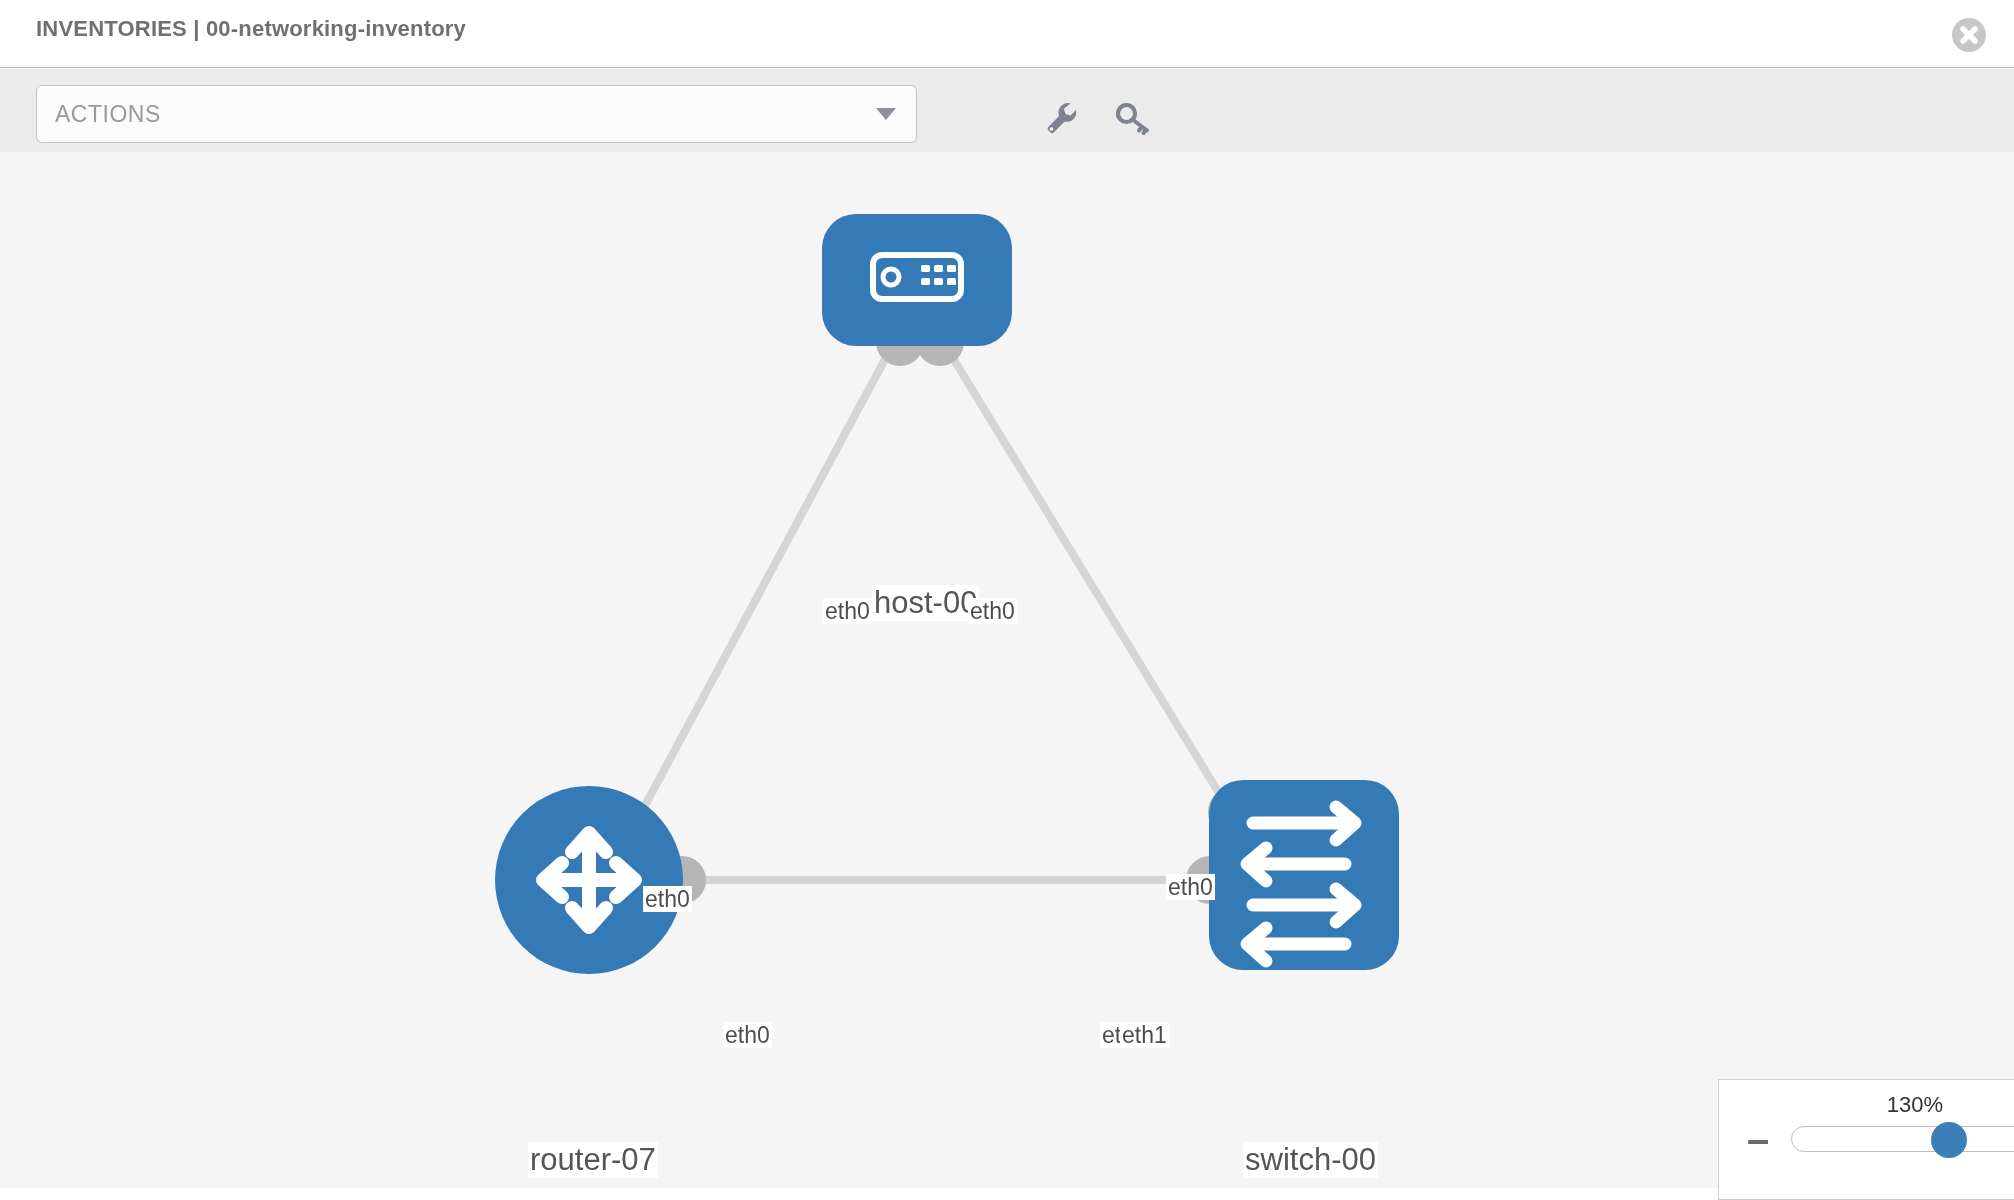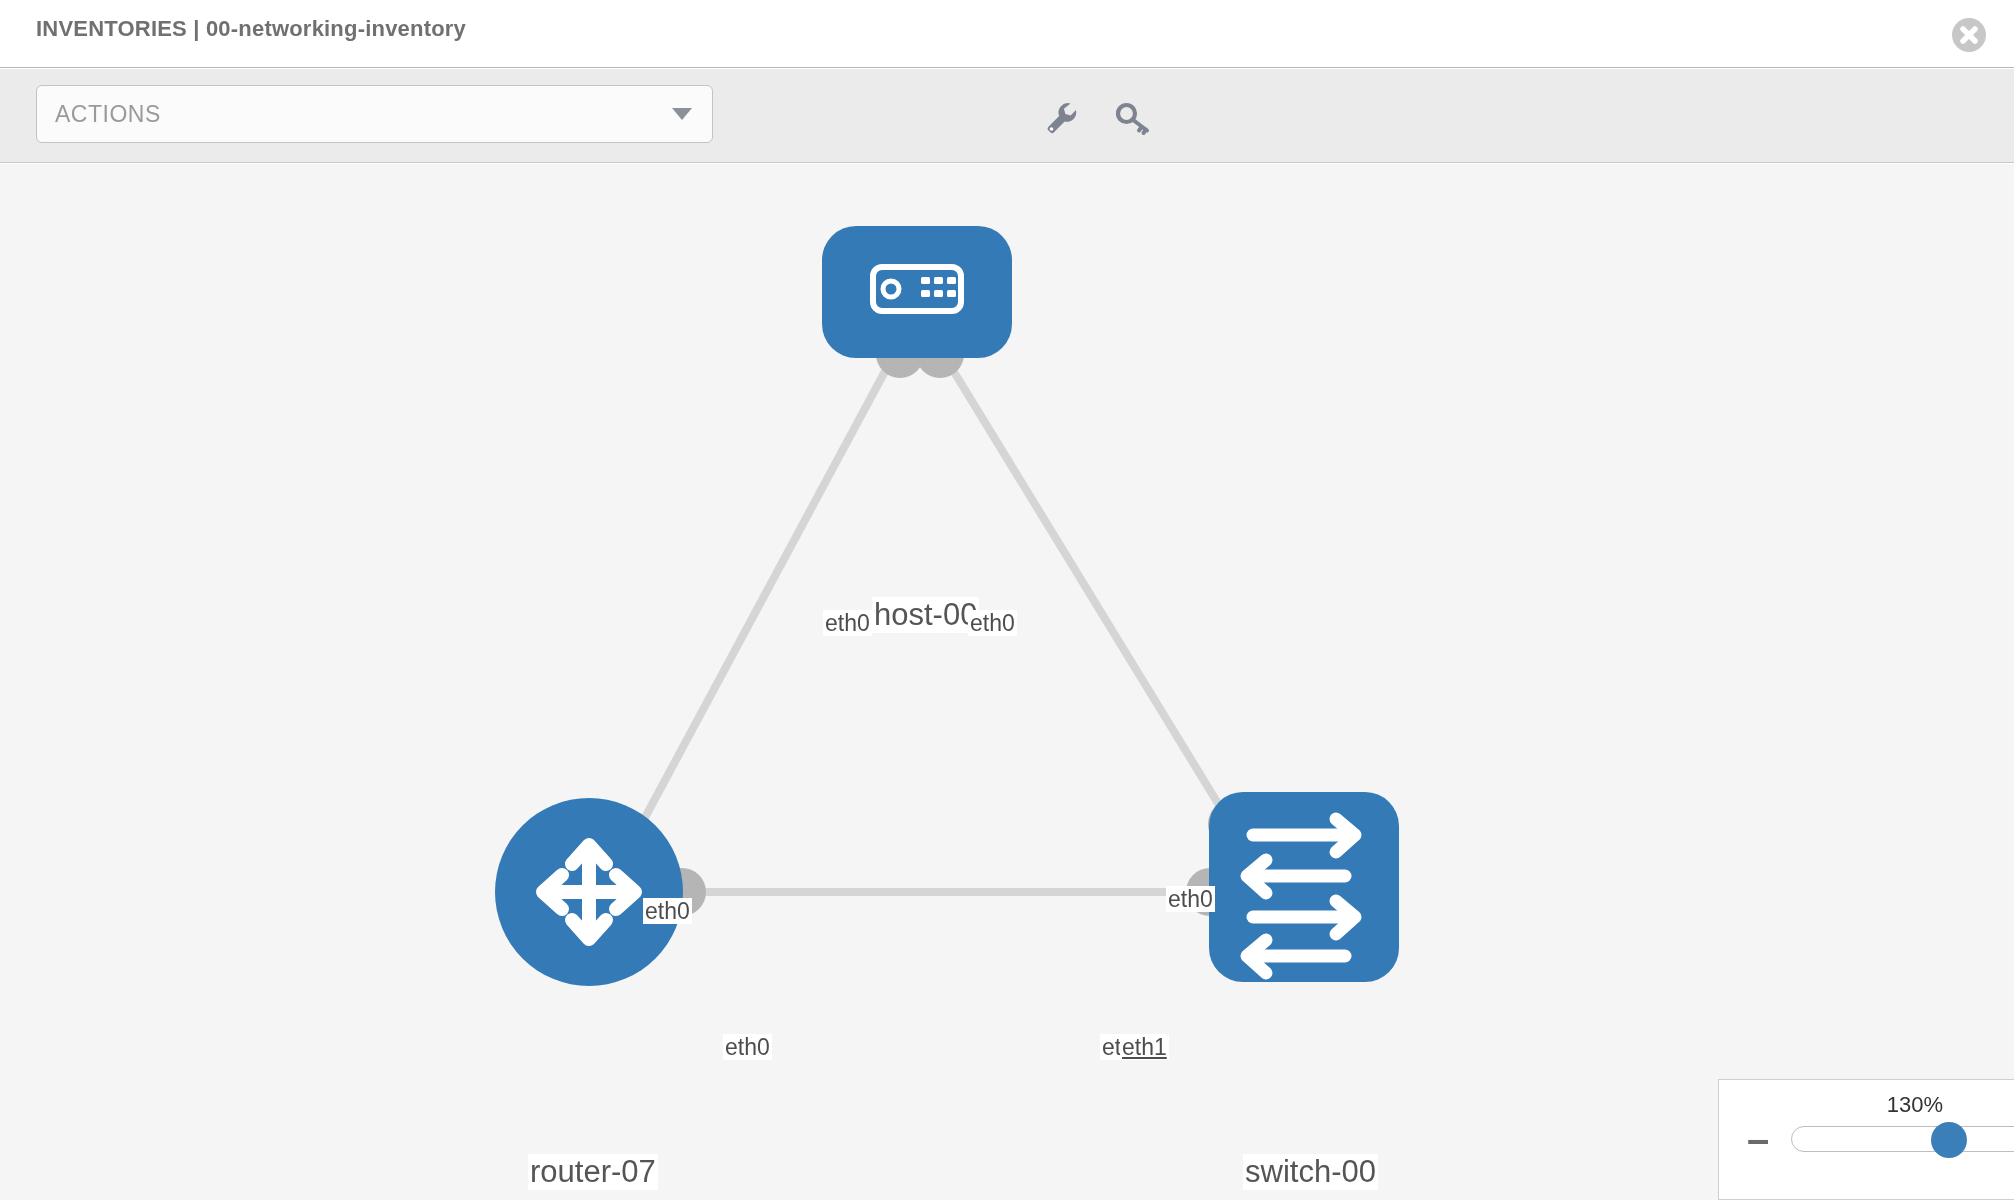--- a/index.html
+++ b/index.html
@@ -52,33 +52,33 @@
     font-size: 23px; color: #9a9a9a;
     letter-spacing: 0.5px; white-space: nowrap;
   }
   .select-box .caret {
     position: absolute; right: 20px;
     width: 0; height: 0;
     border-left: 10px solid transparent;
     border-right: 10px solid transparent;
     border-top: 12px solid #8b909a;
   }
-  #actions-select { left: 36px; top: 16px; width: 677px; height: 58px; }
+  #actions-select { left: 36px; top: 16px; width: 881px; height: 58px; }
   #search-select  { left: 1180px; top: 16px; width: 800px; height: 58px; }
 
   .tool-icon {
     position: absolute; top: 28px;
     width: 42px; height: 42px; cursor: pointer;
   }
   #wrench-btn { left: 1040px; }
   #key-btn    { left: 1112px; }
 
   
   .canvas {
-    position: absolute; top: 164px; left: 0;
+    position: absolute; top: 152px; left: 0;
     width: 2014px; height: 1036px;
     background: #f5f5f5;
     overflow: hidden;
   }
   .canvas svg { position: absolute; top: 0; left: 0; }
 
   .edge-label {
     position: absolute;
     background: #ffffff;
     color: #4d4d4d;
@@ -219,21 +219,21 @@
 
     <div class="edge-label lbl-if" style="left:823px;  top:446px;">eth0</div>
     <div class="edge-label lbl-node" style="left:872px;  top:433px;">host-00</div>
     <div class="edge-label lbl-if" style="left:968px;  top:446px;">eth0</div>
 
     <div class="edge-label lbl-if" style="left:643px;  top:734px;">eth0</div>
     <div class="edge-label lbl-if" style="left:1166px; top:722px;">eth0</div>
 
     <div class="edge-label lbl-if" style="left:723px;  top:870px;">eth0</div>
     <div class="edge-label lbl-if" style="left:1100px; top:870px;">etl</div>
-    <div class="edge-label lbl-if" style="left:1120px; top:870px;text-decoration:underline;">eth1</div>
+    <div class="edge-label lbl-if" style="left:1120px; top:870px;">eth1</div>
 
     <div class="edge-label lbl-node" style="left:528px;  top:990px;">router-07</div>
     <div class="edge-label lbl-node" style="left:1243px; top:990px;">switch-00</div>
   </div>
 
   <div class="zoom-panel">
     <div class="zoom-level">130%</div>
     <div class="zoom-minus">–</div>
     <div class="zoom-track">
       <div class="zoom-thumb" id="zoom-thumb" style="left: calc(60% - 18px);"></div>

